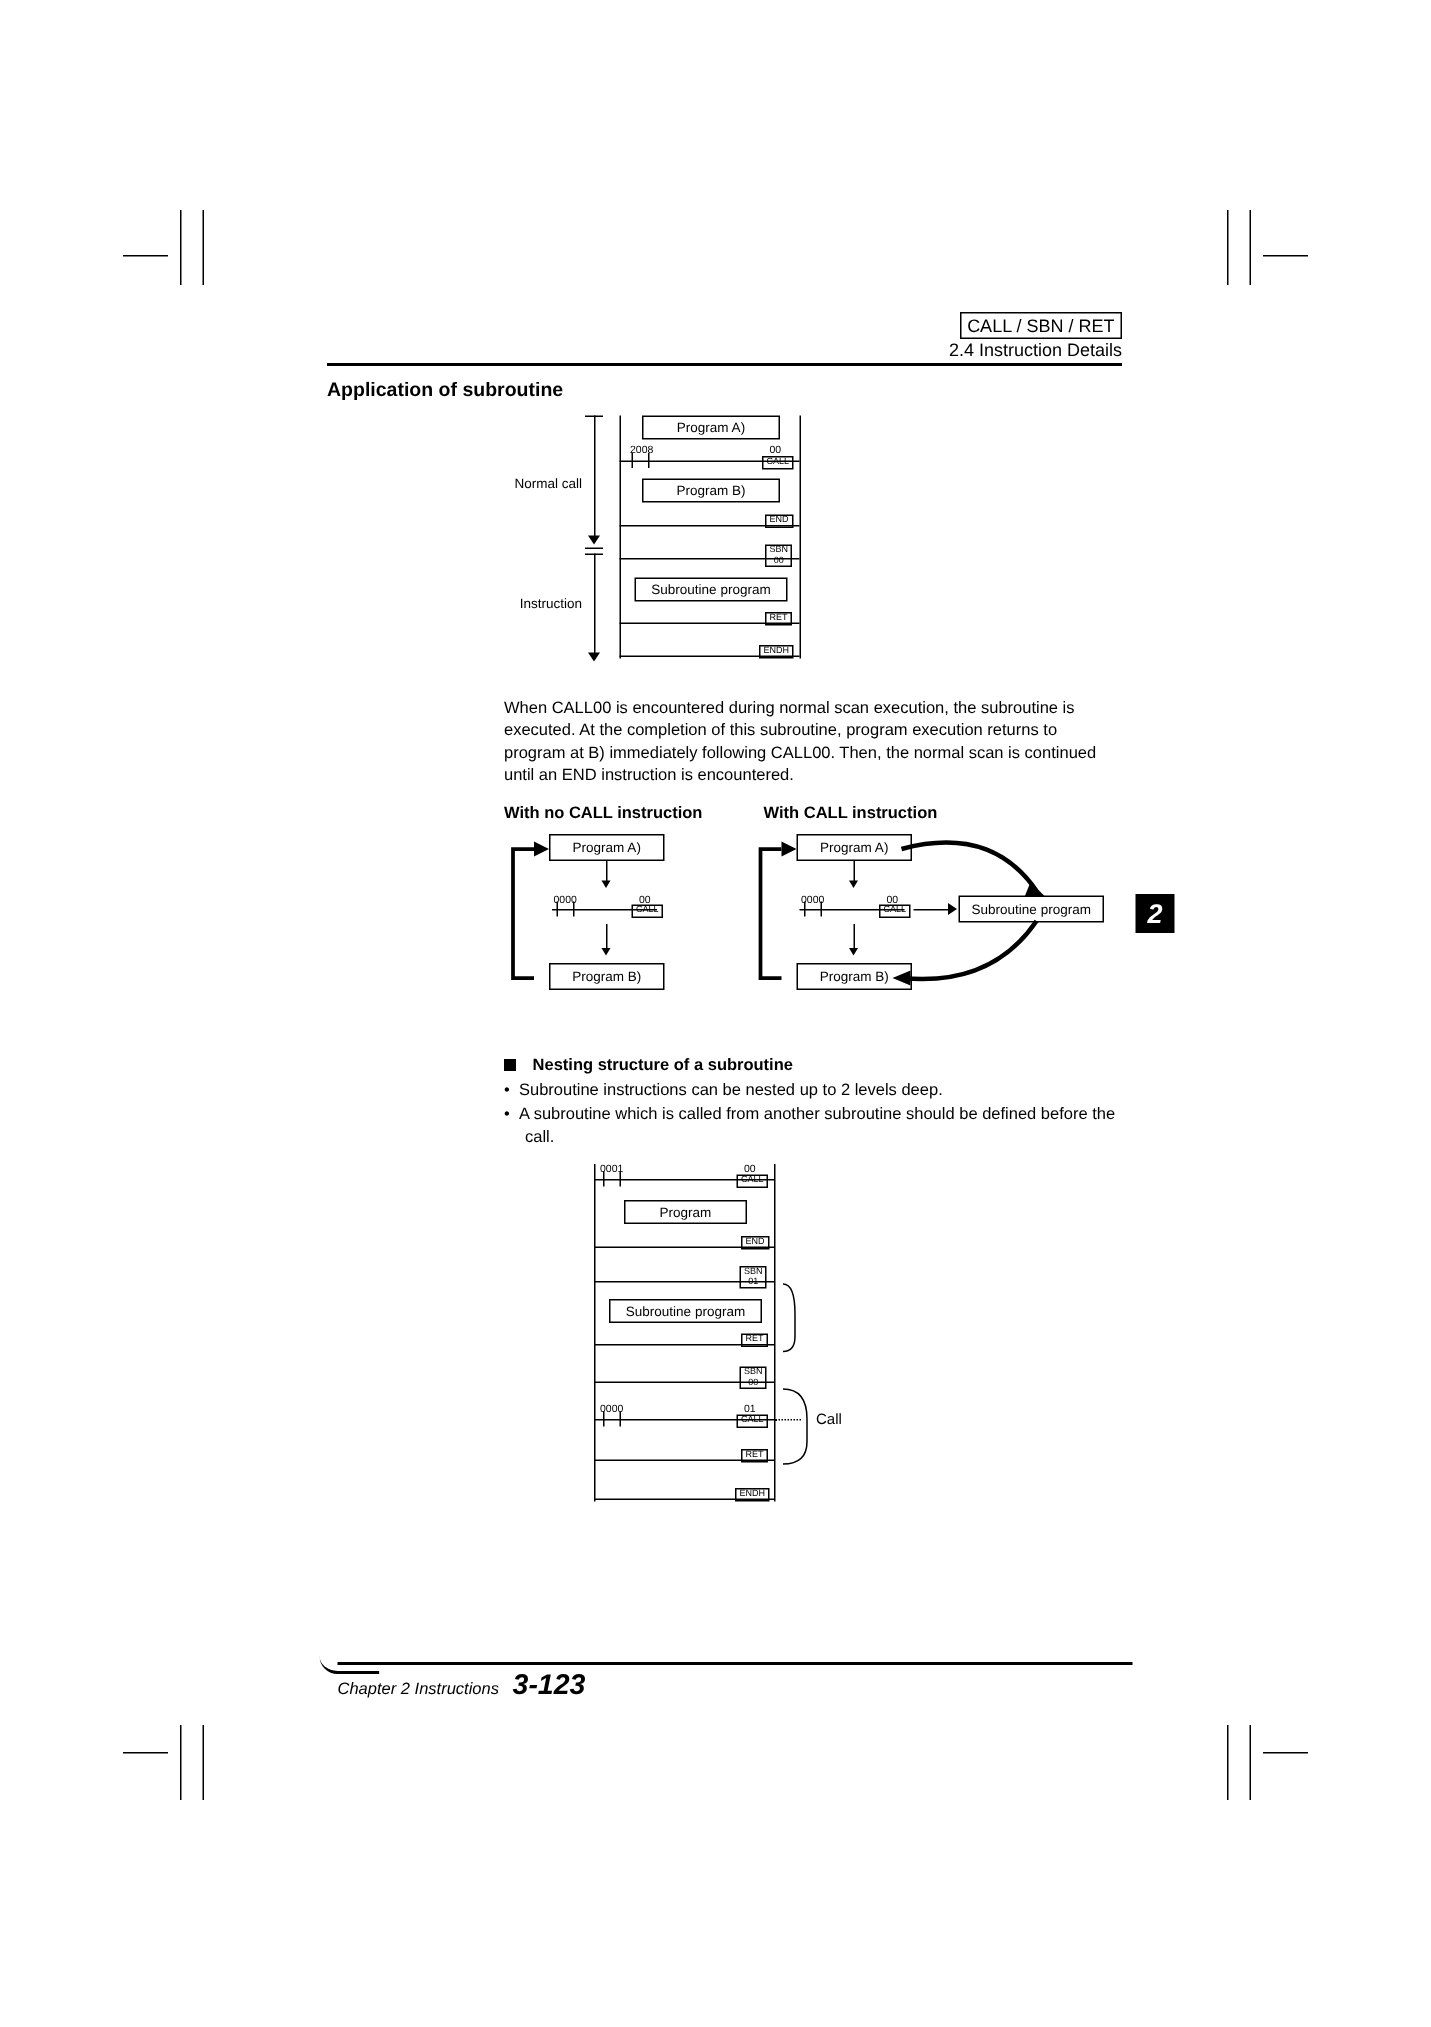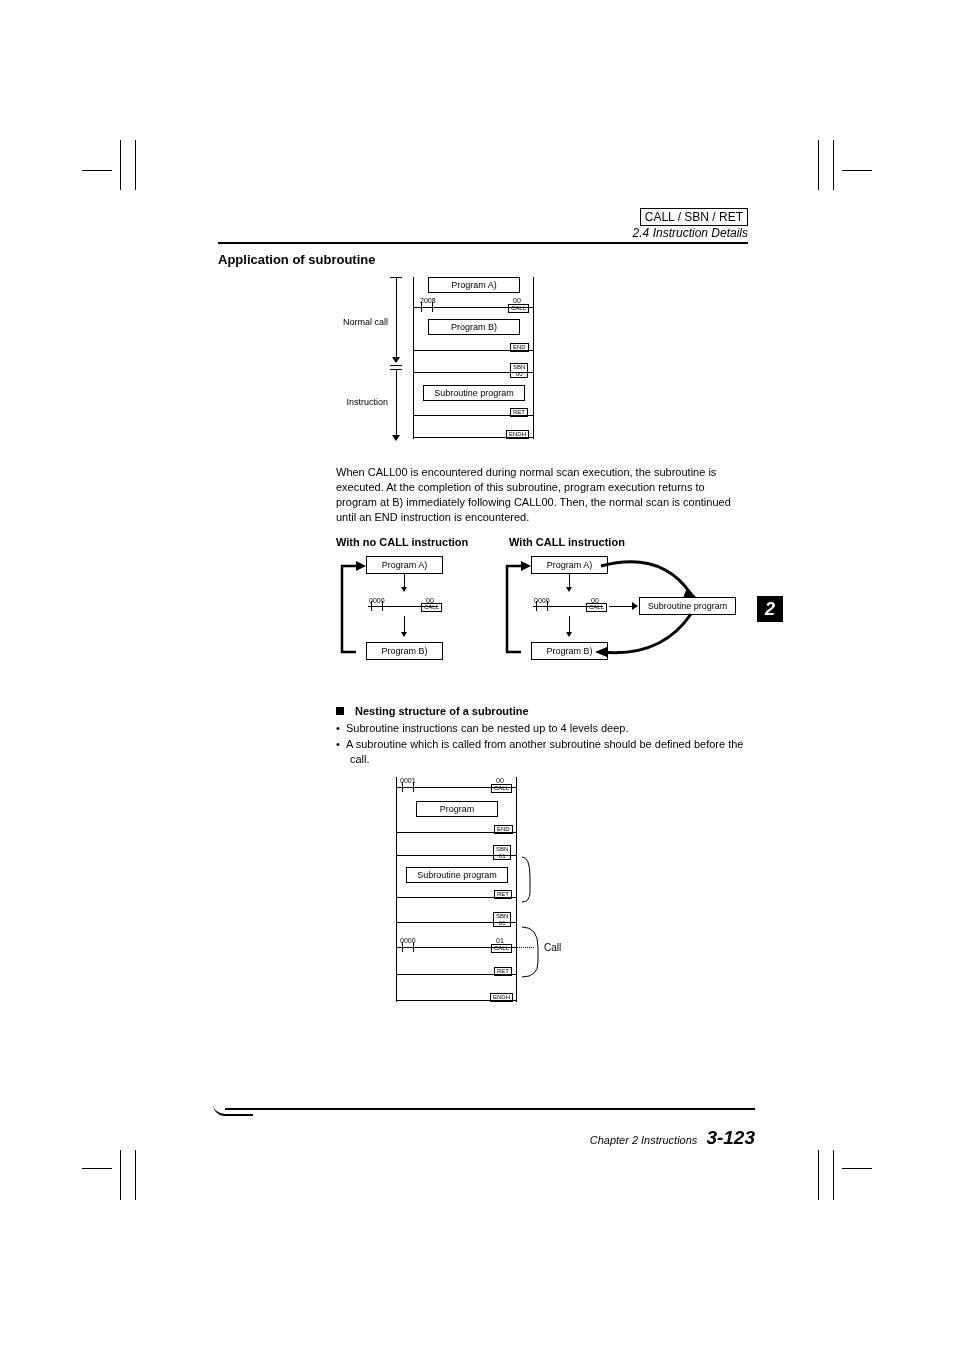--- a/index.html
+++ b/index.html
@@ -45,21 +45,20 @@
   }
   .header-box {
     border: 1px solid #000;
     padding: 1px 4px;
     font-size: 12px;
     float: right;
   }
   .header-sub {
     clear: both;
     text-align: right;
-    font-style: italic;
     font-size: 12px;
     margin-top: 2px;
   }
   .hr-thick {
     border: none;
     border-top: 2.5px solid #000;
     margin: 2px 0 8px 0;
   }
   .title {
     font-size: 13px;
@@ -205,24 +204,23 @@
   }
   .footer-rule .line {
     position: absolute; top:0; right:0; height:1.5px; background:#000; width:100%;
   }
   .footer-rule .swash {
     position: absolute; left:-12px; top:-4px; width:40px; height:10px;
     border-bottom: 2px solid #000;
     border-radius: 0 0 0 20px;
   }
   .footer-text {
-    text-align: right;
     font-style: italic;
     font-size: 11px;
-    margin-top: 16px;
+    margin-top: 2px;
   }
   .footer-text b {
     font-size: 19px;
     font-style: italic;
     margin-left: 6px;
   }
   .meta {
     position: absolute;
     top: 1190px;
     left: 128px;
@@ -351,21 +349,21 @@
       <div class="flow-arrow-v" style="left:233px;top:62px;height:18px;"></div>
       <div class="flow-arrowhead" style="left:230px;top:78px;"></div>
       <div class="flow-box" style="left:195px;top:88px;width:75px;">Program   B)</div>
     </div>
 
     <div class="nest-head">
       <span class="sq"></span>
       <b>Nesting structure of a subroutine</b>
     </div>
     <div class="bullets">
-      <div>•&nbsp;&nbsp;<span>Subroutine instructions can be nested up to 4 levels deep.</span></div>
+      <div>•&nbsp;&nbsp;<span>Subroutine instructions can be nested up to 2 levels deep.</span></div>
       <div>•&nbsp;&nbsp;<span>A subroutine which is called from another subroutine should be defined before the call.</span></div>
     </div>
 
     <div class="diag3">
       <div class="bus" style="left:0;top:0;height:225px;"></div>
       <div class="bus" style="left:120px;top:0;height:225px;"></div>
 
       <div class="rung-line" style="left:0;top:10px;width:120px;"></div>
       <div class="tiny" style="left:4px;top:0px;">0001</div>
       <div class="contact" style="left:6px;top:5px;"></div>

